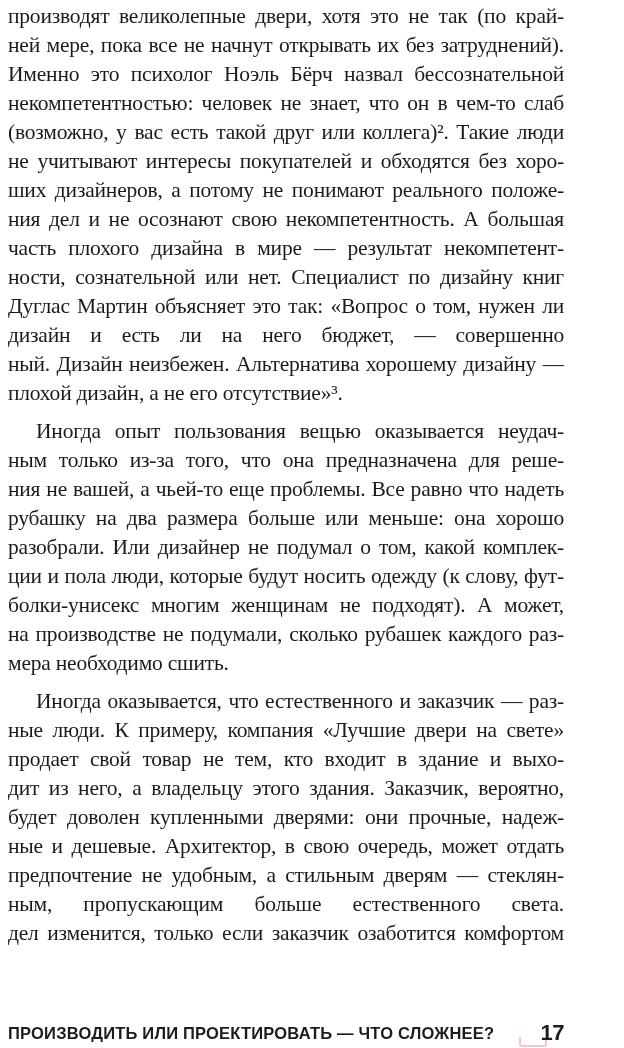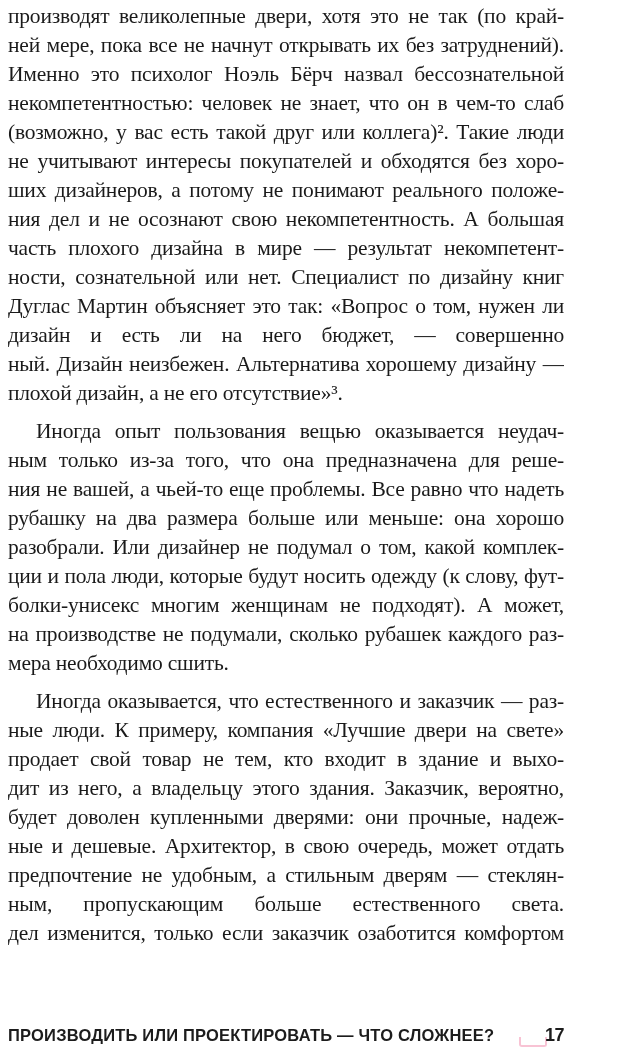--- a/index.html
+++ b/index.html
@@ -45,21 +45,21 @@
     font-family: "Liberation Sans", "DejaVu Sans", sans-serif;
     color: #1c1c1c;
   }
   .running-title {
     font-size: 16.5px;
     font-weight: 600;
     letter-spacing: 0.2px;
     white-space: nowrap;
   }
   .page-number {
-    font-size: 18px;
+    font-size: 22px;
     font-weight: 700;
     letter-spacing: -0.5px;
   }
   .publisher-mark {
     position: absolute;
     left: 519px; top: 1037px;
     width: 24px; height: 8px;
     border: 2px solid #f8c3d4;
     border-top: none;
     border-radius: 0 0 3px 3px;

